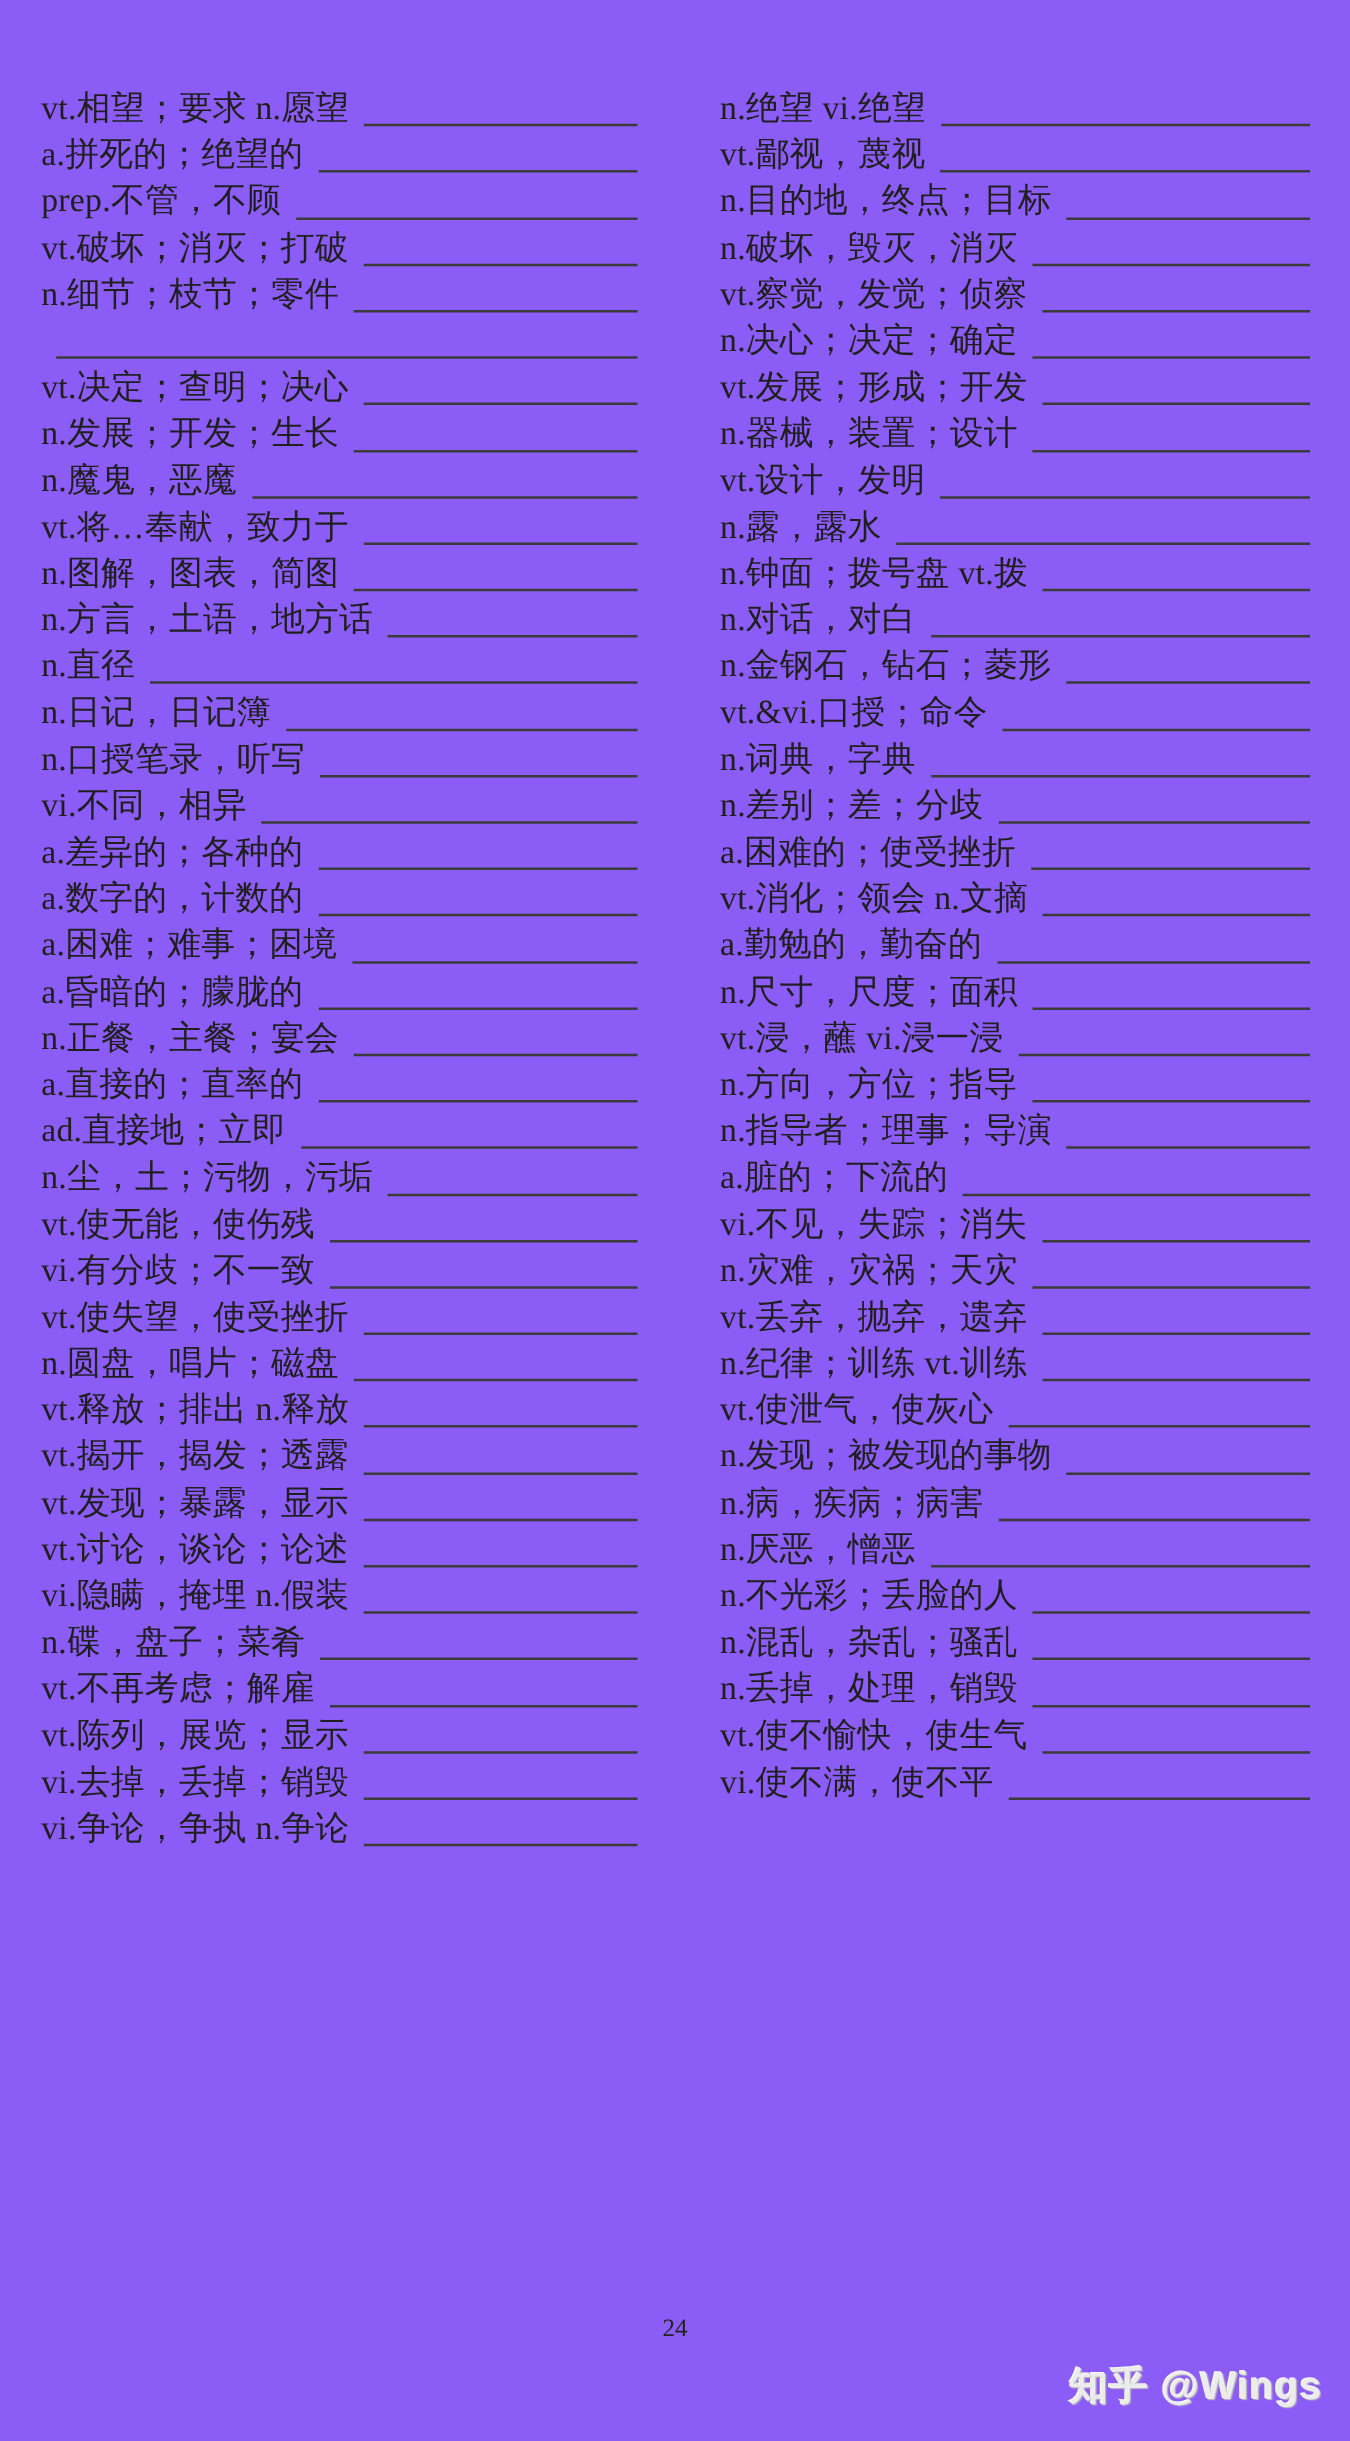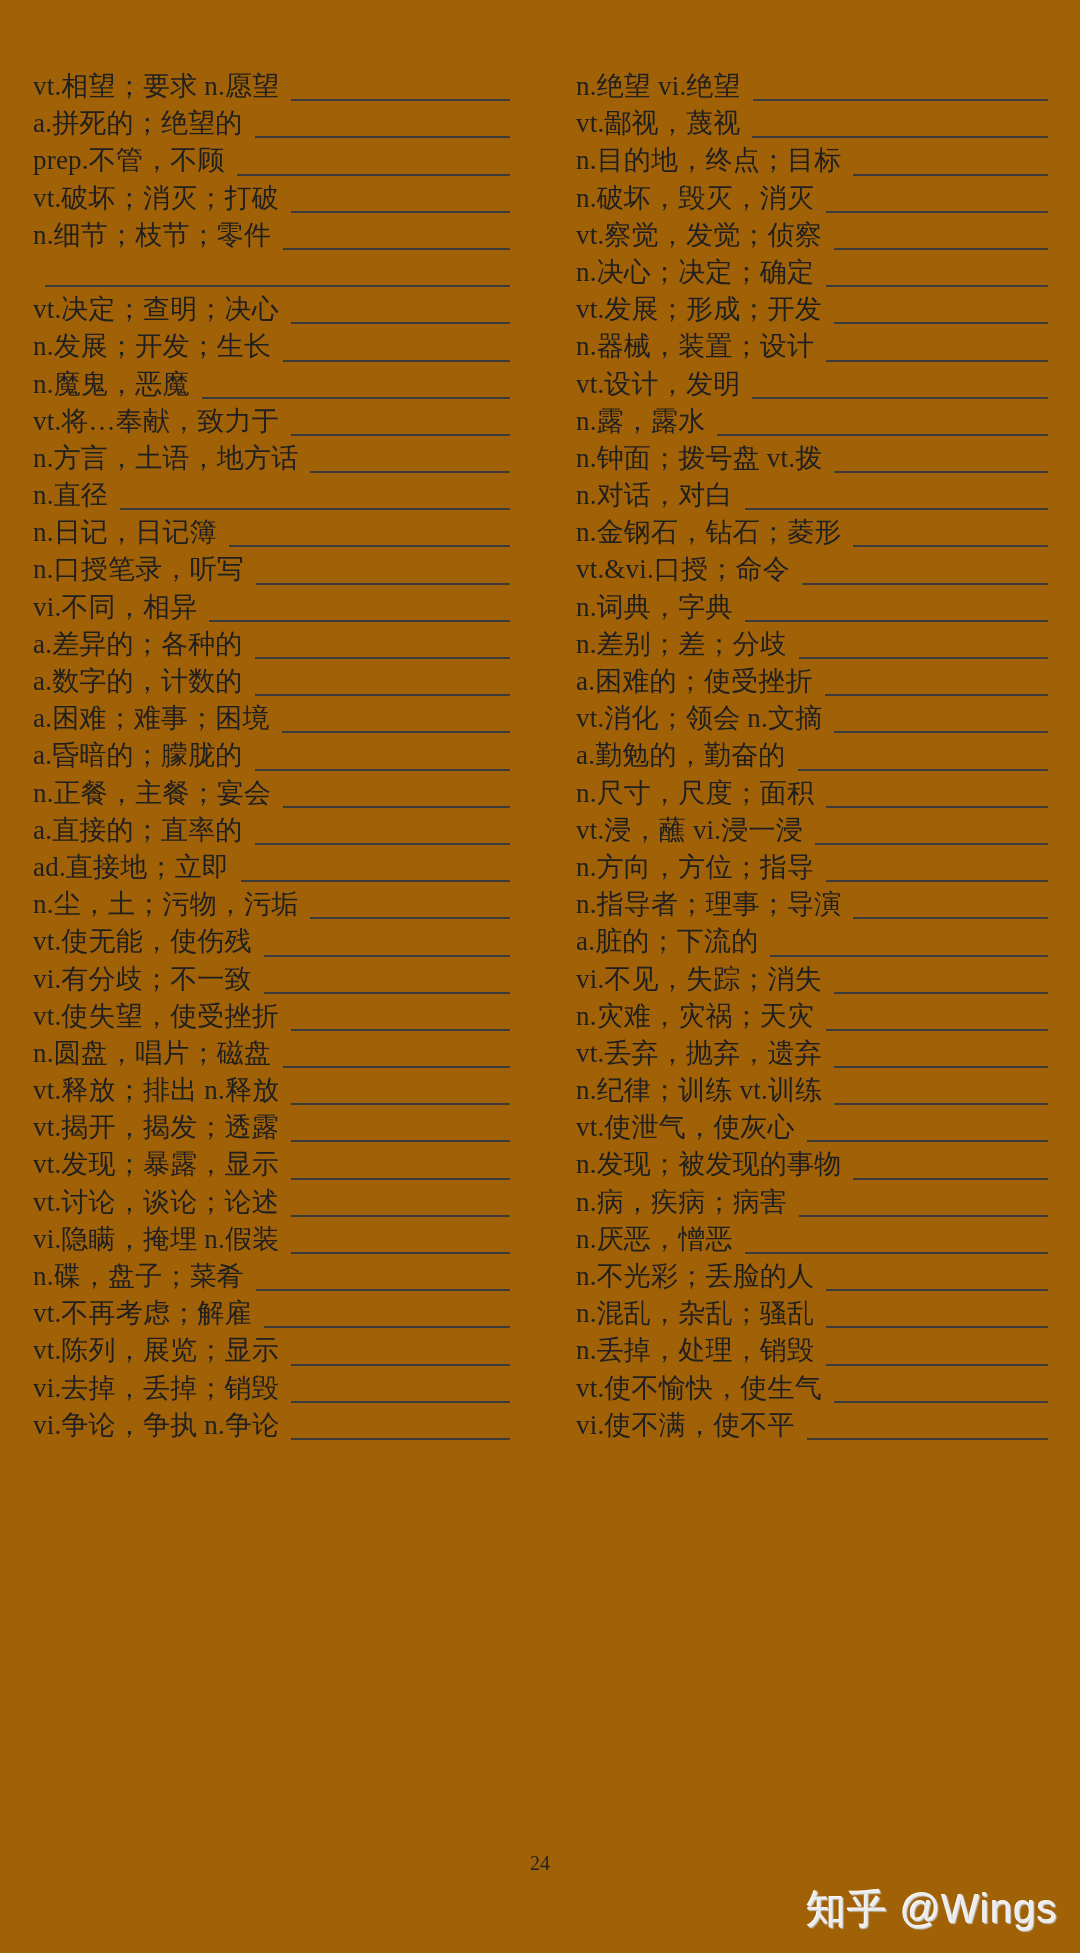--- a/index.html
+++ b/index.html
@@ -4,21 +4,21 @@
 <style>
   html, body {
     margin: 0;
     padding: 0;
     background: #ffffff;
   }
   .page {
     position: relative;
     width: 1080px;
     height: 1953px;
-    background: #a16207;
+    background: #8b5cf6;
     font-family: "Liberation Serif", "DejaVu Serif", serif;
     color: #1f1f1f;
     overflow: hidden;
   }
   .columns {
     position: absolute;
     top: 68px;
     left: 33px;
     width: 1015px;
     display: flex;
@@ -53,25 +53,26 @@
     text-align: center;
     font-size: 20px;
     line-height: 30px;
     color: #222222;
   }
   .watermark {
     position: absolute;
     top: 1892px;
     right: 22px;
     font-family: "Liberation Sans", "DejaVu Sans", sans-serif;
-    font-size: 40px;
+    font-size: 31px;
     line-height: 34px;
     color: #ececec;
     text-shadow: 1px 1px 1px #bdbdbd, -1px -1px 0 #fafafa;
     letter-spacing: 1px;
+    font-weight: bold;
   }
 </style>
 </head>
 <body>
 
 <div class="page">
   <div class="columns">
     <div class="column left" id="col-left">
         <div class="row">
           <span class="def">vt.相望；要求 n.愿望</span>
@@ -106,20 +107,24 @@
         </div>
         <div class="row">
           <span class="def">n.魔鬼，恶魔</span>
           <span class="blank"></span>
         </div>
         <div class="row">
           <span class="def">vt.将…奉献，致力于</span>
           <span class="blank"></span>
         </div>
         <div class="row">
+          <span class="def">n.图解，图表，简图</span>
+          <span class="blank"></span>
+        </div>
+        <div class="row">
           <span class="def">n.方言，土语，地方话</span>
           <span class="blank"></span>
         </div>
         <div class="row">
           <span class="def">n.直径</span>
           <span class="blank"></span>
         </div>
         <div class="row">
           <span class="def">n.日记，日记簿</span>
           <span class="blank"></span>

